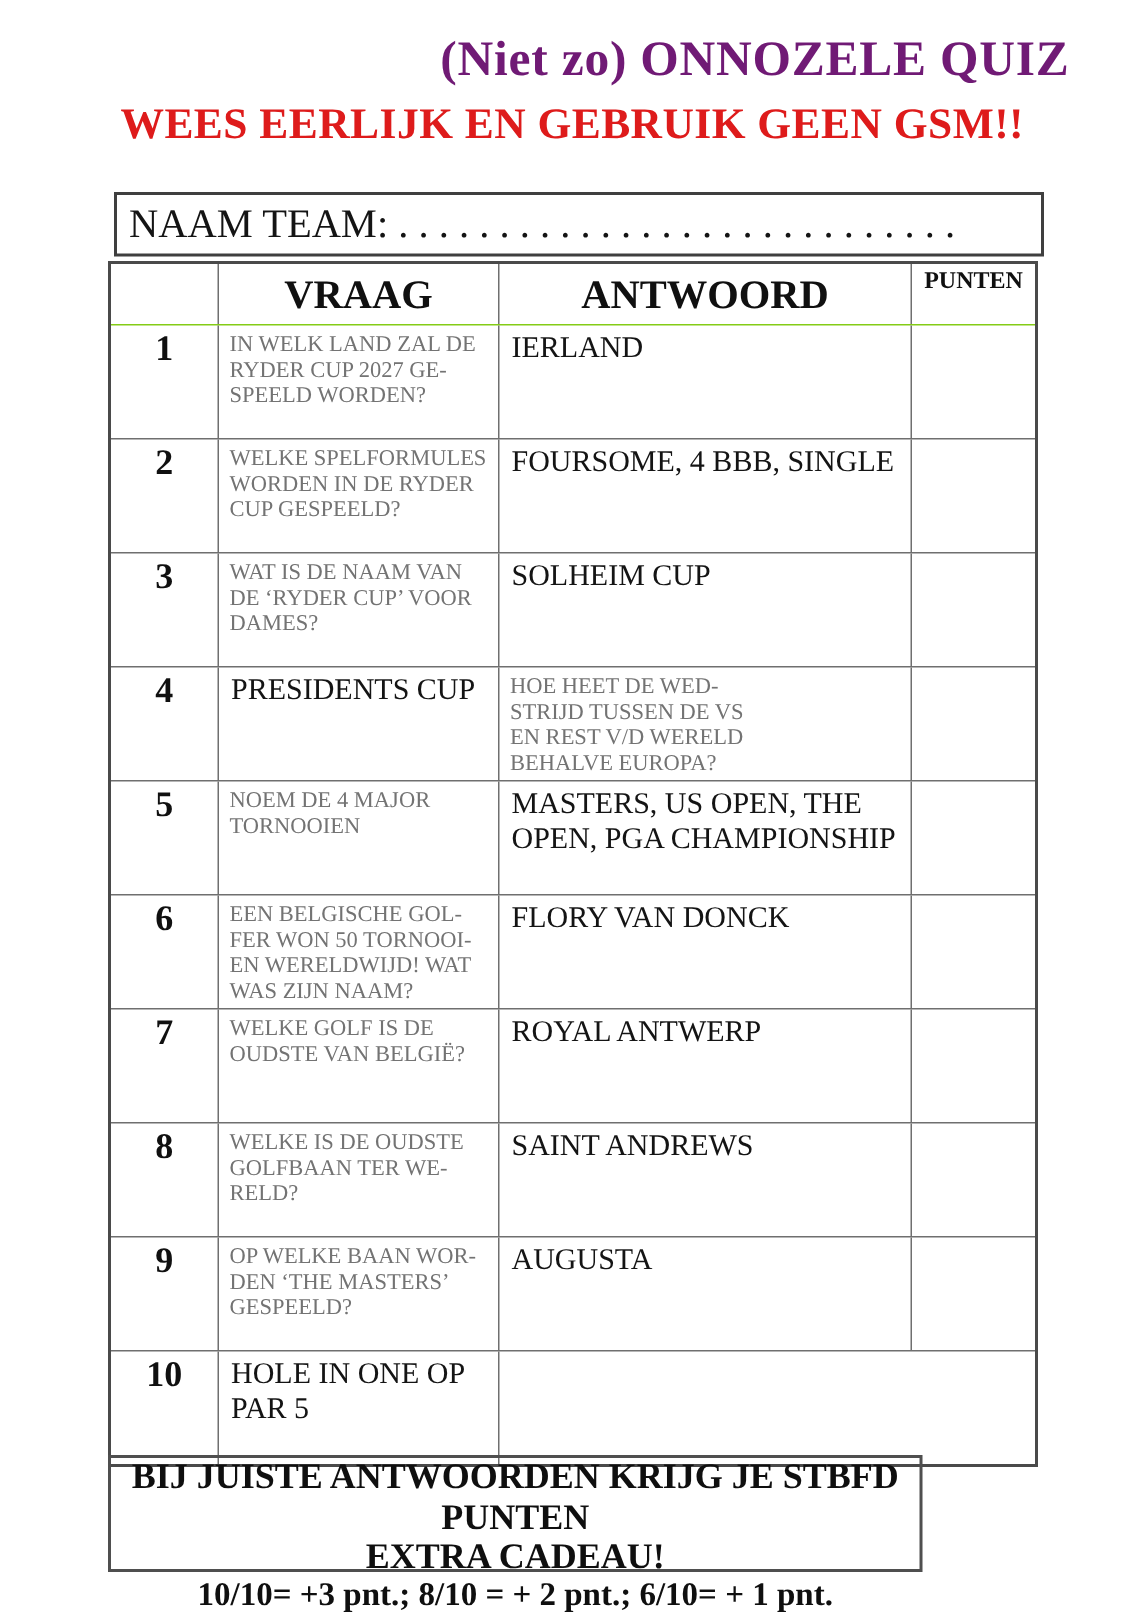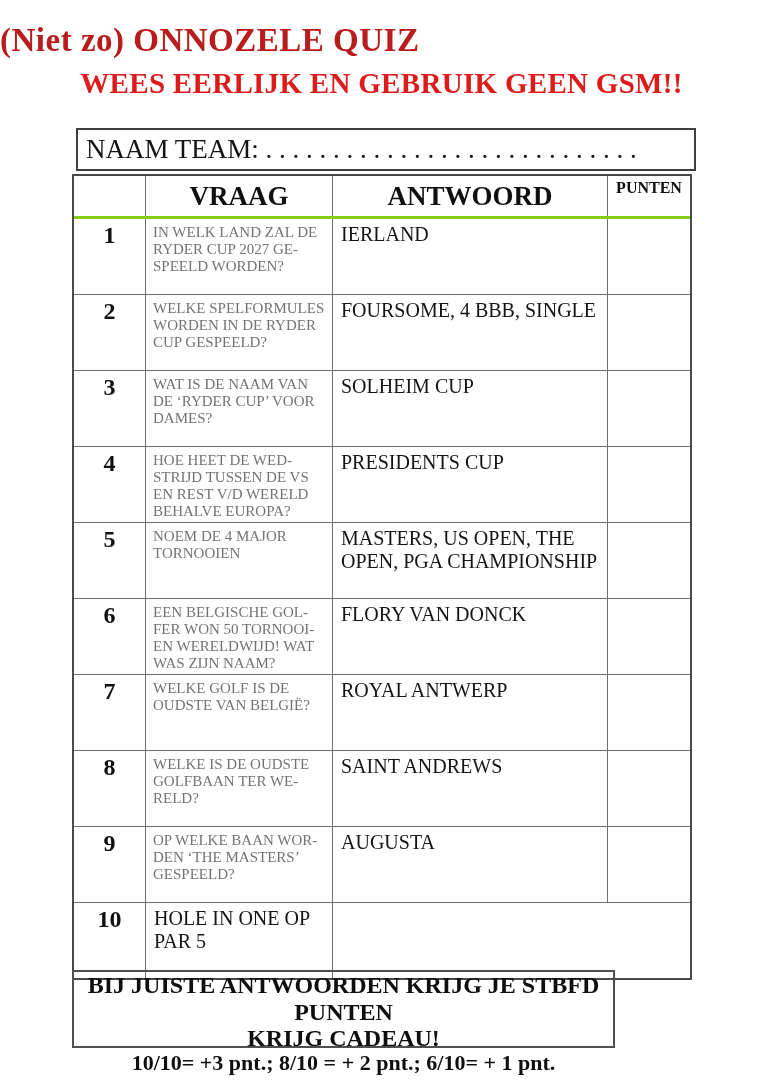--- a/index.html
+++ b/index.html
@@ -6,22 +6,22 @@
   body{
     width:763px;height:1080px;
     background:#ffffff;
     position:relative;
     font-family:"Liberation Serif","DejaVu Serif",serif;
     color:#161616;
     overflow:hidden;
   }
   .title{
     position:absolute;top:22px;left:0;width:713px;
-    text-align:left;
-    font-size:33px;font-weight:bold;color:#b91c1c;
+    text-align:right;
+    font-size:33px;font-weight:bold;color:#701a75;
     letter-spacing:0.5px;
   }
   .subtitle{
     position:absolute;top:67px;left:0;width:763px;
     text-align:center;
     font-size:29px;font-weight:bold;color:#de1b1b;
     letter-spacing:0.3px;
   }
   .team-box{
     position:absolute;left:76px;top:128px;width:620px;height:43px;
@@ -32,21 +32,21 @@
   }
   .quiz-table{
     position:absolute;left:72px;top:174px;width:620px;
     border:2px solid #4a4a4a;box-sizing:border-box;
     background:#fff;
   }
   .thead,.row{
     display:grid;
     grid-template-columns:72px 187px 275px 82px;
   }
-  .thead{height:40px;border-bottom:3px solid #84cc16;}
+  .thead{height:40px;border-bottom:1px solid #84cc16;}
   .row{height:75px;border-bottom:1px solid #6f6f6f;}
   .row:last-child{border-bottom:none;}
   .cell,.th{border-right:1px solid #6f6f6f;box-sizing:border-box;overflow:hidden;}
   .cell:last-child,.th:last-child{border-right:none;}
   .th{display:flex;align-items:center;justify-content:center;}
   .th.big{font-size:27px;font-weight:bold;color:#101010;}
   .th.punten{align-items:flex-start;padding-top:3px;font-size:16px;font-weight:bold;color:#101010;}
   .cell.num{
     text-align:center;font-size:24px;font-weight:bold;color:#101010;
     padding-top:3px;
@@ -107,25 +107,25 @@
       <div class="row">
         <div class="cell num">3</div>
         <div class="cell q">WAT IS DE NAAM VAN
 DE ‘RYDER CUP’ VOOR
 DAMES?</div>
         <div class="cell a">SOLHEIM CUP</div>
         <div class="cell p"></div>
       </div>
       <div class="row">
         <div class="cell num">4</div>
+        <div class="cell a">PRESIDENTS CUP</div>
         <div class="cell q">HOE HEET DE WED-
 STRIJD TUSSEN DE VS
 EN REST V/D WERELD
 BEHALVE EUROPA?</div>
-        <div class="cell a">PRESIDENTS CUP</div>
         <div class="cell p"></div>
       </div>
       <div class="row">
         <div class="cell num">5</div>
         <div class="cell q">NOEM DE 4 MAJOR
 TORNOOIEN</div>
         <div class="cell a">MASTERS, US OPEN, THE
 OPEN, PGA CHAMPIONSHIP</div>
         <div class="cell p"></div>
       </div>
@@ -164,15 +164,15 @@
       <div class="row">
         <div class="cell num">10</div>
         <div class="cell a">HOLE IN ONE OP PAR 5</div>
         <div class="cell p"></div>
       </div>
     </div>
 </div>
 
 <div class="footer-box">
   <div class="footer-line1">BIJ JUISTE ANTWOORDEN KRIJG JE STBFD PUNTEN</div>
-  <div class="footer-line2">KRIJG CADEAU!</div>
+  <div class="footer-line2">EXTRA CADEAU!</div>
   <div class="footer-line3">10/10= +3 pnt.; 8/10 = + 2 pnt.; 6/10= + 1 pnt.</div>
 </div>
 
 </body></html>

